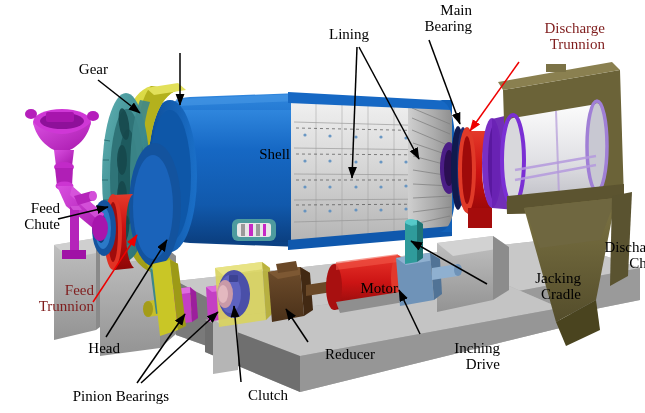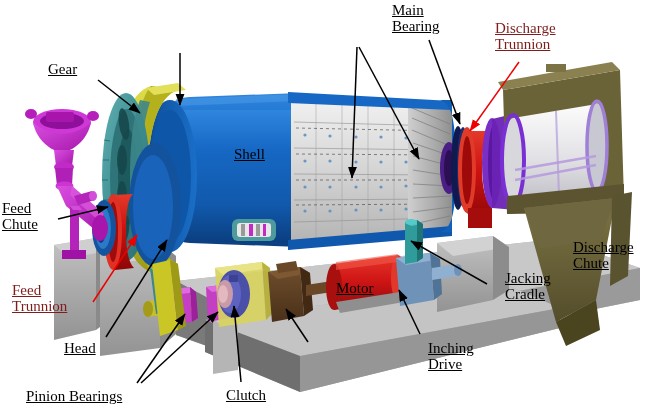--- a/index.html
+++ b/index.html
@@ -1,20 +1,20 @@
 <!DOCTYPE html>
 <html><head>
 <meta charset="utf-8">
 <style>
   html,body{margin:0;padding:0;background:#ffffff;}
   body{width:645px;height:413px;font-family:"Liberation Serif","DejaVu Serif",serif;}
   #stage{position:relative;width:645px;height:413px;overflow:hidden;background:#fff;}
   #svgroot{position:absolute;left:0;top:0;width:645px;height:413px;}
   .lbl{position:absolute;font-family:"Liberation Serif","DejaVu Serif",serif;
-       font-size:15px;line-height:15.5px;color:#000;white-space:pre;text-align:left;text-decoration:underline;}
+       font-size:15px;line-height:15.5px;color:#000;white-space:pre;text-align:right;}
   .lbl.red{color:#7f1d1d;}
 </style>
 </head>
 <body>
 
 <div id="stage">
 
   <svg id="svgroot" viewBox="0 0 645 413">
     <defs>
       <linearGradient id="gShell" x1="0" y1="0" x2="0" y2="1">
@@ -410,32 +410,34 @@
       <polyline stroke="#000000" marker-end="url(#ah)" points="137,383 185,314"></polyline>
       <polyline stroke="#000000" marker-end="url(#ah)" points="141,383 218,312"></polyline>
       <polyline stroke="#000000" marker-end="url(#ah)" points="241,382 234,306"></polyline>
       <polyline stroke="#000000" marker-end="url(#ah)" points="308,342 286,309"></polyline>
       <polyline stroke="#000000" marker-end="url(#ah)" points="420,334 399,290"></polyline>
       <polyline stroke="#000000" marker-end="url(#ah)" points="487,284 411,241"></polyline>
     </g>
   </svg>
 
   <div class="lbl" style="left:48px;  top:62px;  width:60px;">Gear</div>
+  <div class="lbl" style="left:299px; top:27px;  width:70px;">Lining</div>
   <div class="lbl" style="left:392px; top:3px;   width:80px;">Main
 Bearing</div>
   <div class="lbl red" style="left:495px; top:21px; width:110px;">Discharge
 Trunnion</div>
   <div class="lbl" style="left:234px; top:147px; width:56px;">Shell</div>
   <div class="lbl" style="left:2px;   top:201px; width:58px;">Feed
 Chute</div>
   <div class="lbl red" style="left:12px; top:283px; width:82px;">Feed
 Trunnion</div>
   <div class="lbl" style="left:64px;  top:341px; width:56px;">Head</div>
   <div class="lbl" style="left:26px;  top:389px; width:143px;">Pinion Bearings</div>
   <div class="lbl" style="left:226px; top:388px; width:62px;">Clutch</div>
+  <div class="lbl" style="left:301px; top:347px; width:74px;">Reducer</div>
   <div class="lbl" style="left:336px; top:281px; width:62px;">Motor</div>
   <div class="lbl" style="left:428px; top:341px; width:72px;">Inching
 Drive</div>
   <div class="lbl" style="left:505px; top:271px; width:76px;">Jacking
 Cradle</div>
   <div class="lbl" style="left:573px; top:240px; width:92px;">Discharge
 Chute</div>
 
 </div>
 

